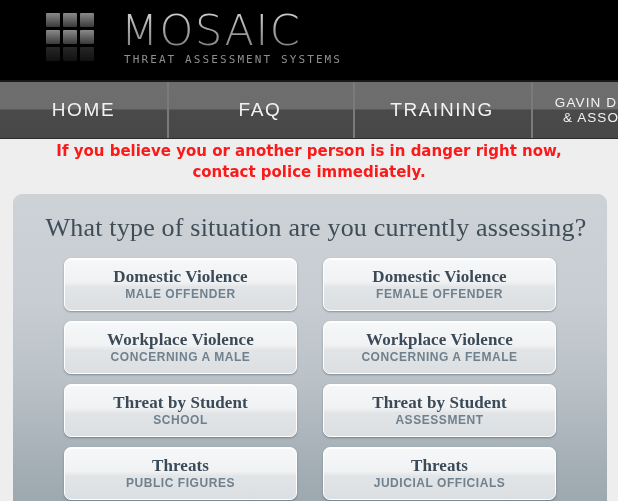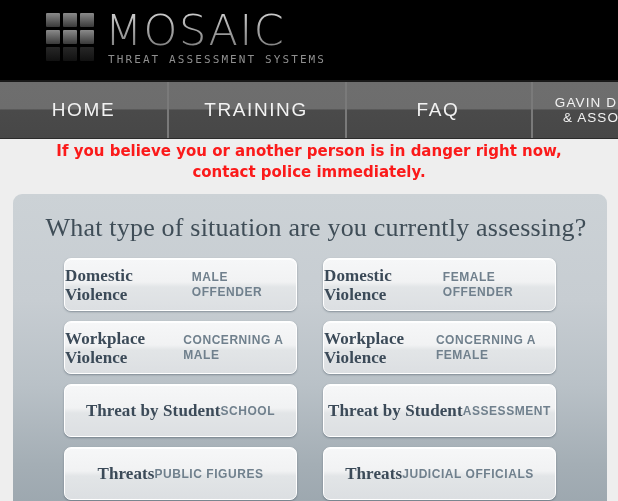--- a/index.html
+++ b/index.html
@@ -46,21 +46,21 @@
     margin-top: 5px;
   }
   .logo-cell {
     background: linear-gradient(to bottom, #8a8a8a, #3a3a3a);
     border-radius: 1px;
   }
   .logo-cell.r3 {
     background: linear-gradient(to bottom, #272727, #111111);
   }
   .logo-text {
-    margin-left: 11px;
+    margin-left: 27px;
     margin-top: 0px;
   }
   .logo-word {
     font-family: "DejaVu Sans", sans-serif;
     font-weight: 300;
     font-size: 43px;
     letter-spacing: 1.5px;
     line-height: 44px;
     color: #b8b8b8;
     background: linear-gradient(to bottom, #d8d8d8 0%, #9a9a9a 60%, #7a7a7a 100%);
@@ -164,20 +164,21 @@
     row-gap: 10px;
     justify-content: center;
   }
   .opt-btn {
     height: 53px;
     border-radius: 7px;
     background: linear-gradient(to bottom, #f6f7f8 0%, #f1f2f3 45%, #e2e5e7 55%, #dcdfe2 100%);
     border: 1px solid #ffffff;
     box-shadow: 0 1px 2px rgba(40,55,70,0.40), inset 0 1px 0 rgba(255,255,255,0.9);
     display: flex;
+    flex-direction: column;
     align-items: center;
     justify-content: center;
     cursor: pointer;
     user-select: none;
   }
   .opt-title {
     font-family: "Liberation Serif", serif;
     font-weight: bold;
     font-size: 17px;
     color: #3b4a58;
@@ -214,22 +215,22 @@
       </div>
       <div class="logo-text">
         <div class="logo-word">MOSAIC</div>
         <div class="logo-sub">THREAT ASSESSMENT SYSTEMS</div>
       </div>
     </div>
   </div>
 
   <div class="nav">
     <div class="nav-item w1">HOME</div>
+    <div class="nav-item w3">FAQ</div>
     <div class="nav-item w2">TRAINING</div>
-    <div class="nav-item w3">FAQ</div>
     <div class="nav-item w4 small">GAVIN DE<br>&amp; ASSO</div>
   </div>
 
   <div class="alert">
     <div>If you believe you or another person is in danger right now,</div>
     <div>contact police immediately.</div>
   </div>
 
   <div class="panel">
     <div class="panel-title">What type of situation are you currently assessing?</div>

